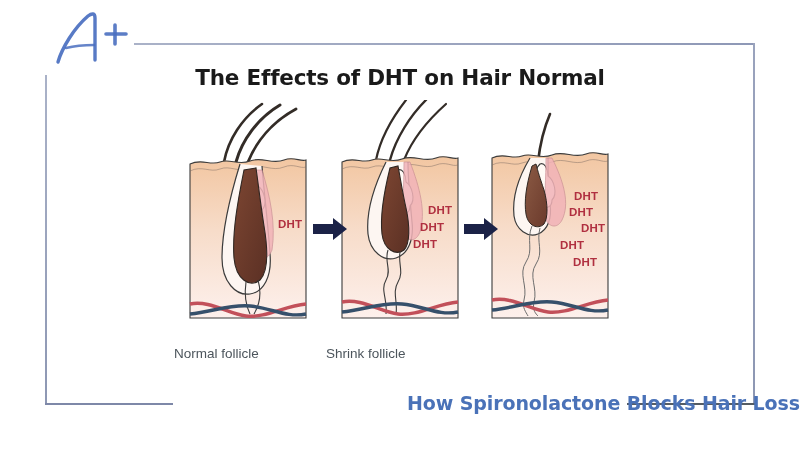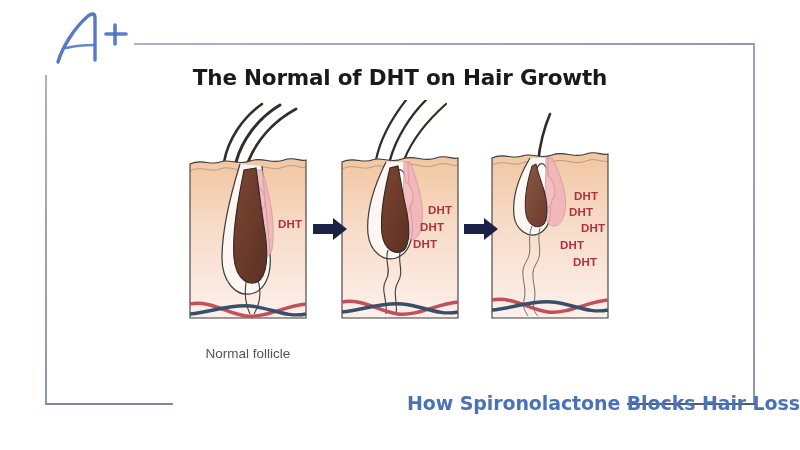--- a/index.html
+++ b/index.html
@@ -98,21 +98,20 @@
   .panel-svg {
     position: absolute;
     left: 0; top: 0;
   }
 
   .panel-label {
     position: absolute;
     left: -14px;
     top: 246px;
     width: 148px;
-    text-align: center;
     font-family: "Liberation Sans", sans-serif;
     font-size: 13.5px;
     color: #4c555c;
   }
 
   .dht-label {
     position: absolute;
     font-family: "Liberation Sans", sans-serif;
     font-size: 11.5px;
     font-weight: bold;
@@ -159,21 +158,21 @@
         <path d="M10 54 C14 40, 26 20, 40 8 C44 5, 47 5, 47 10 L47 52" stroke-width="3.4" opacity="0.92"></path>
         <path d="M18 40 C26 38, 38 37, 46 37" stroke-width="2.6" opacity="0.85"></path>
         <path d="M58 26 L78 26" stroke-width="3.6" opacity="0.9"></path>
         <path d="M67 17 L67 36" stroke-width="3.6" opacity="0.9"></path>
       </g>
     </svg>
   </div>
 
   <div id="diagram">
 
-    <div class="diagram-title">The Normal of DHT on Hair Growth</div>
+    <div class="diagram-title">The Effects of DHT on Hair Normal</div>
 
     <div class="panels">
 
       <div class="panel panel-1">
         <svg class="panel-svg" width="120" height="246" viewBox="0 0 120 246">
           <defs>
             <linearGradient id="skin1" x1="0" y1="0" x2="0" y2="1">
               <stop offset="0%" stop-color="#f2c6a1"></stop>
               <stop offset="45%" stop-color="#f7dcc9"></stop>
               <stop offset="100%" stop-color="#fdf0ec"></stop>
@@ -265,20 +264,21 @@
           <path d="M60 152 C58 164, 64 172, 58 182 C52 192, 58 202, 56 214" fill="none" stroke="#3b3b3b" stroke-width="1.1"></path>
 
           <path d="M2 202 C22 198, 40 212, 58 214 C78 216, 96 204, 118 202" fill="none" stroke="#c2505a" stroke-width="3.4"></path>
           <path d="M2 212 C24 210, 42 202, 62 204 C84 206, 98 216, 118 212" fill="none" stroke="#36506b" stroke-width="3.4"></path>
         </svg>
 
         <div class="dht-label" style="left:60px; top:104px;">DHT</div>
         <div class="dht-label" style="left:52px; top:121px;">DHT</div>
         <div class="dht-label" style="left:45px; top:138px;">DHT</div>
 
+        <div class="panel-label">Shrink follicle</div>
       </div>
 
       <div class="panel panel-3">
         <svg class="panel-svg" width="120" height="246" viewBox="0 0 120 246">
           <defs>
             <linearGradient id="skin3" x1="0" y1="0" x2="0" y2="1">
               <stop offset="0%" stop-color="#f2c6a1"></stop>
               <stop offset="45%" stop-color="#f7dcc9"></stop>
               <stop offset="100%" stop-color="#fdf0ec"></stop>
             </linearGradient>

